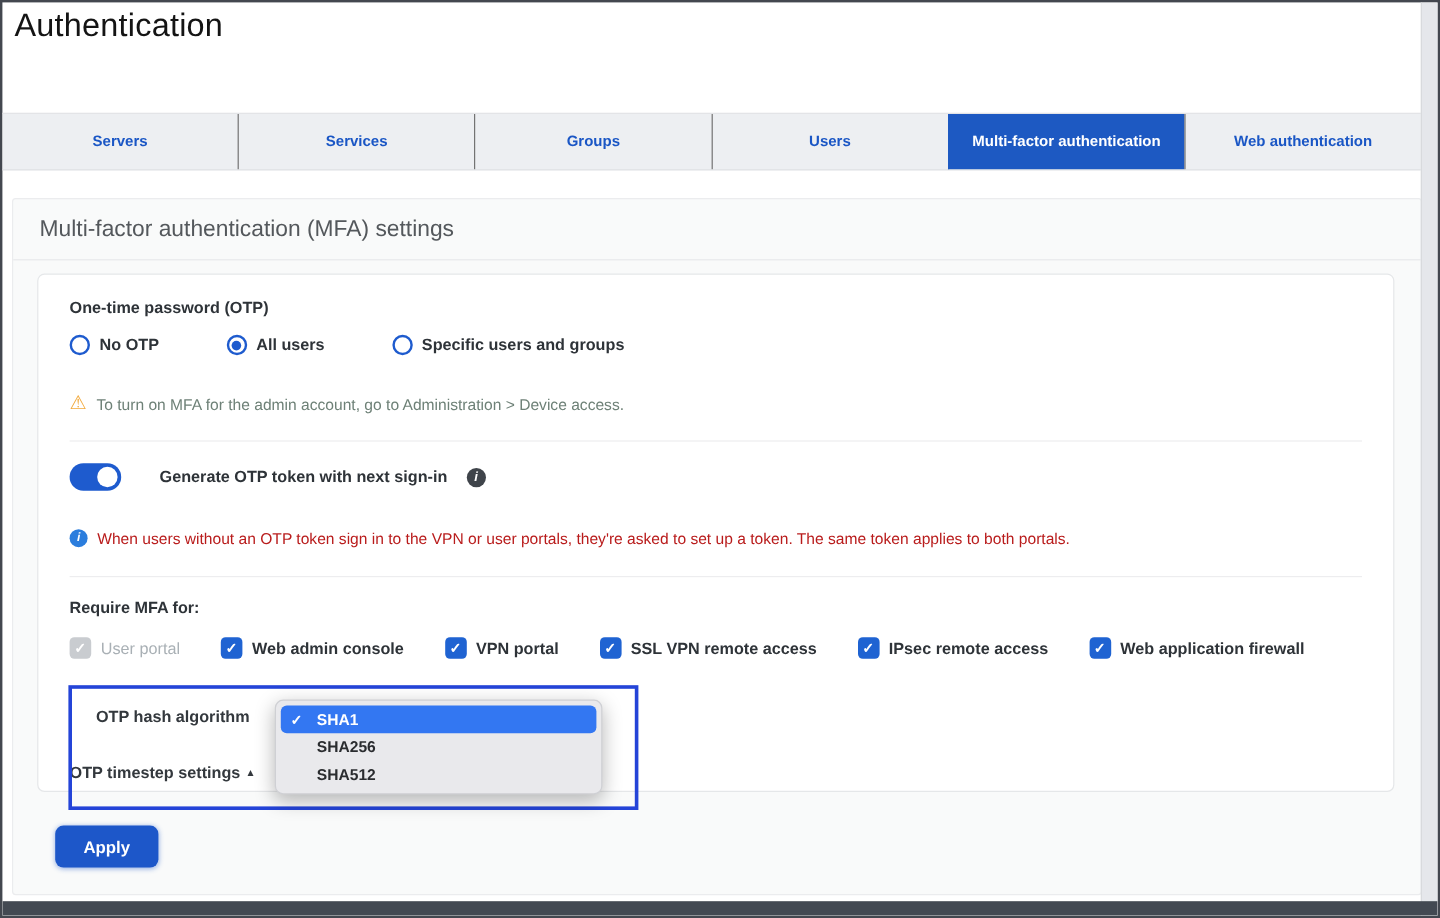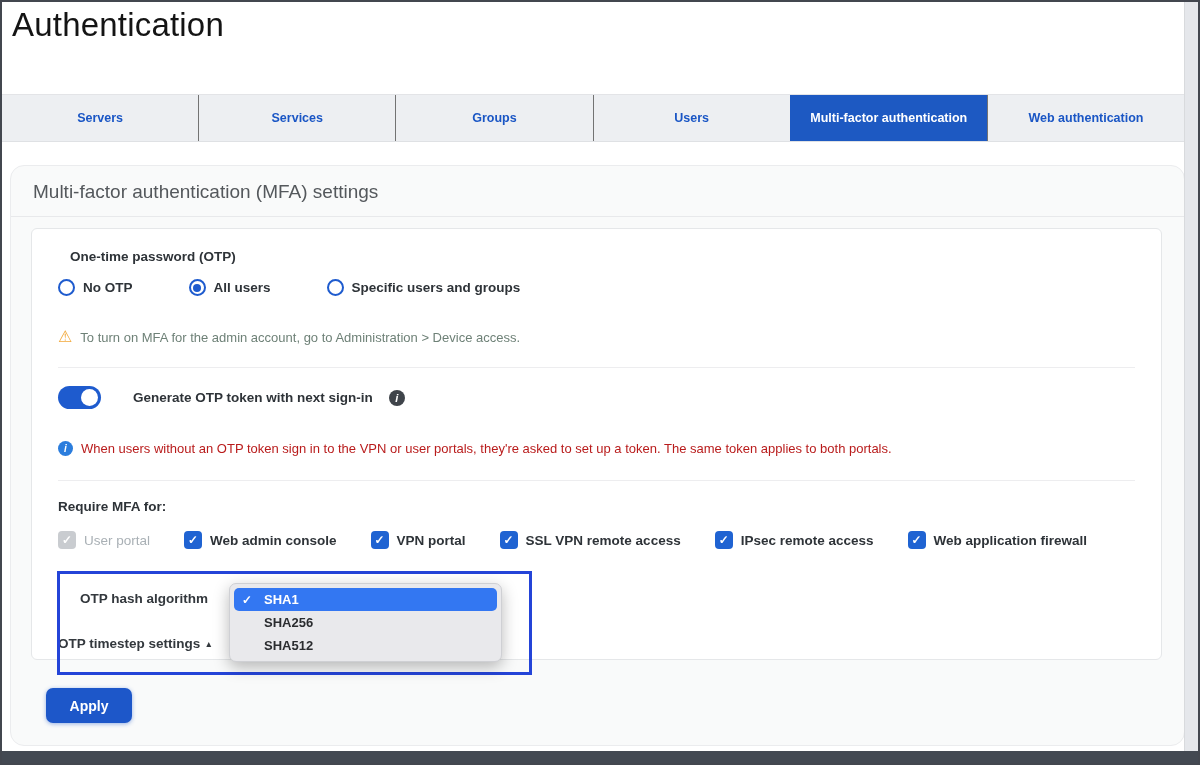--- a/index.html
+++ b/index.html
@@ -11,21 +11,21 @@
   .screen {
     position:relative;
     width:1200px; height:765px;
     background:#ffffff;
     border:2px solid #43474f;
     overflow:hidden;
   }
   
   .page-title {
     position:absolute; left:10px; top:4px;
-    font-size:33px; font-weight:400; color:#141414;
+    font-size:27px; font-weight:400; color:#141414;
     letter-spacing:.2px;
   }
   
   .scroll-strip {
     position:absolute; top:0; right:0; bottom:0;
     width:14px; background:#e5e7eb;
     border-left:1px solid #d8dadd;
     z-index:8;
   }
   
@@ -43,21 +43,21 @@
     border-left:1px solid #737373;
     cursor:pointer;
   }
   .tab:first-child { border-left:none; }
   .tab.active { background:#1d59c2; color:#ffffff; border-left-color:#1d59c2; }
   
   .panel {
     position:absolute; left:8px; top:163px; width:1175px; height:581px;
     background:#f9fafa;
     border:1px solid #ebecee;
-    border-radius:14px;
+    border-radius:3px;
   }
   .panel-heading {
     position:absolute; left:22px; top:15px;
     font-size:19px; font-weight:400; color:#54585c;
   }
   .panel-heading-divider {
     position:absolute; left:0; right:0; top:50px;
     border-bottom:1px solid #e8e9eb;
   }
   
@@ -209,21 +209,21 @@
     <div class="tab active">Multi-factor authentication</div>
     <div class="tab">Web authentication</div>
   </div>
 
   <div class="panel">
     <div class="panel-heading">Multi-factor authentication (MFA) settings</div>
     <div class="panel-heading-divider"></div>
 
     <div class="card">
 
-      <div class="row lbl-bold" style="top:20px;margin-left:12px;">One-time password (OTP)</div>
+      <div class="row lbl-bold" style="top:20px;">One-time password (OTP)</div>
 
       <div class="row radio-row">
         <div class="radio-item">
           <span class="radio"></span>
           <span class="radio-label">No OTP</span>
         </div>
         <div class="radio-item">
           <span class="radio selected"></span>
           <span class="radio-label">All users</span>
         </div>

